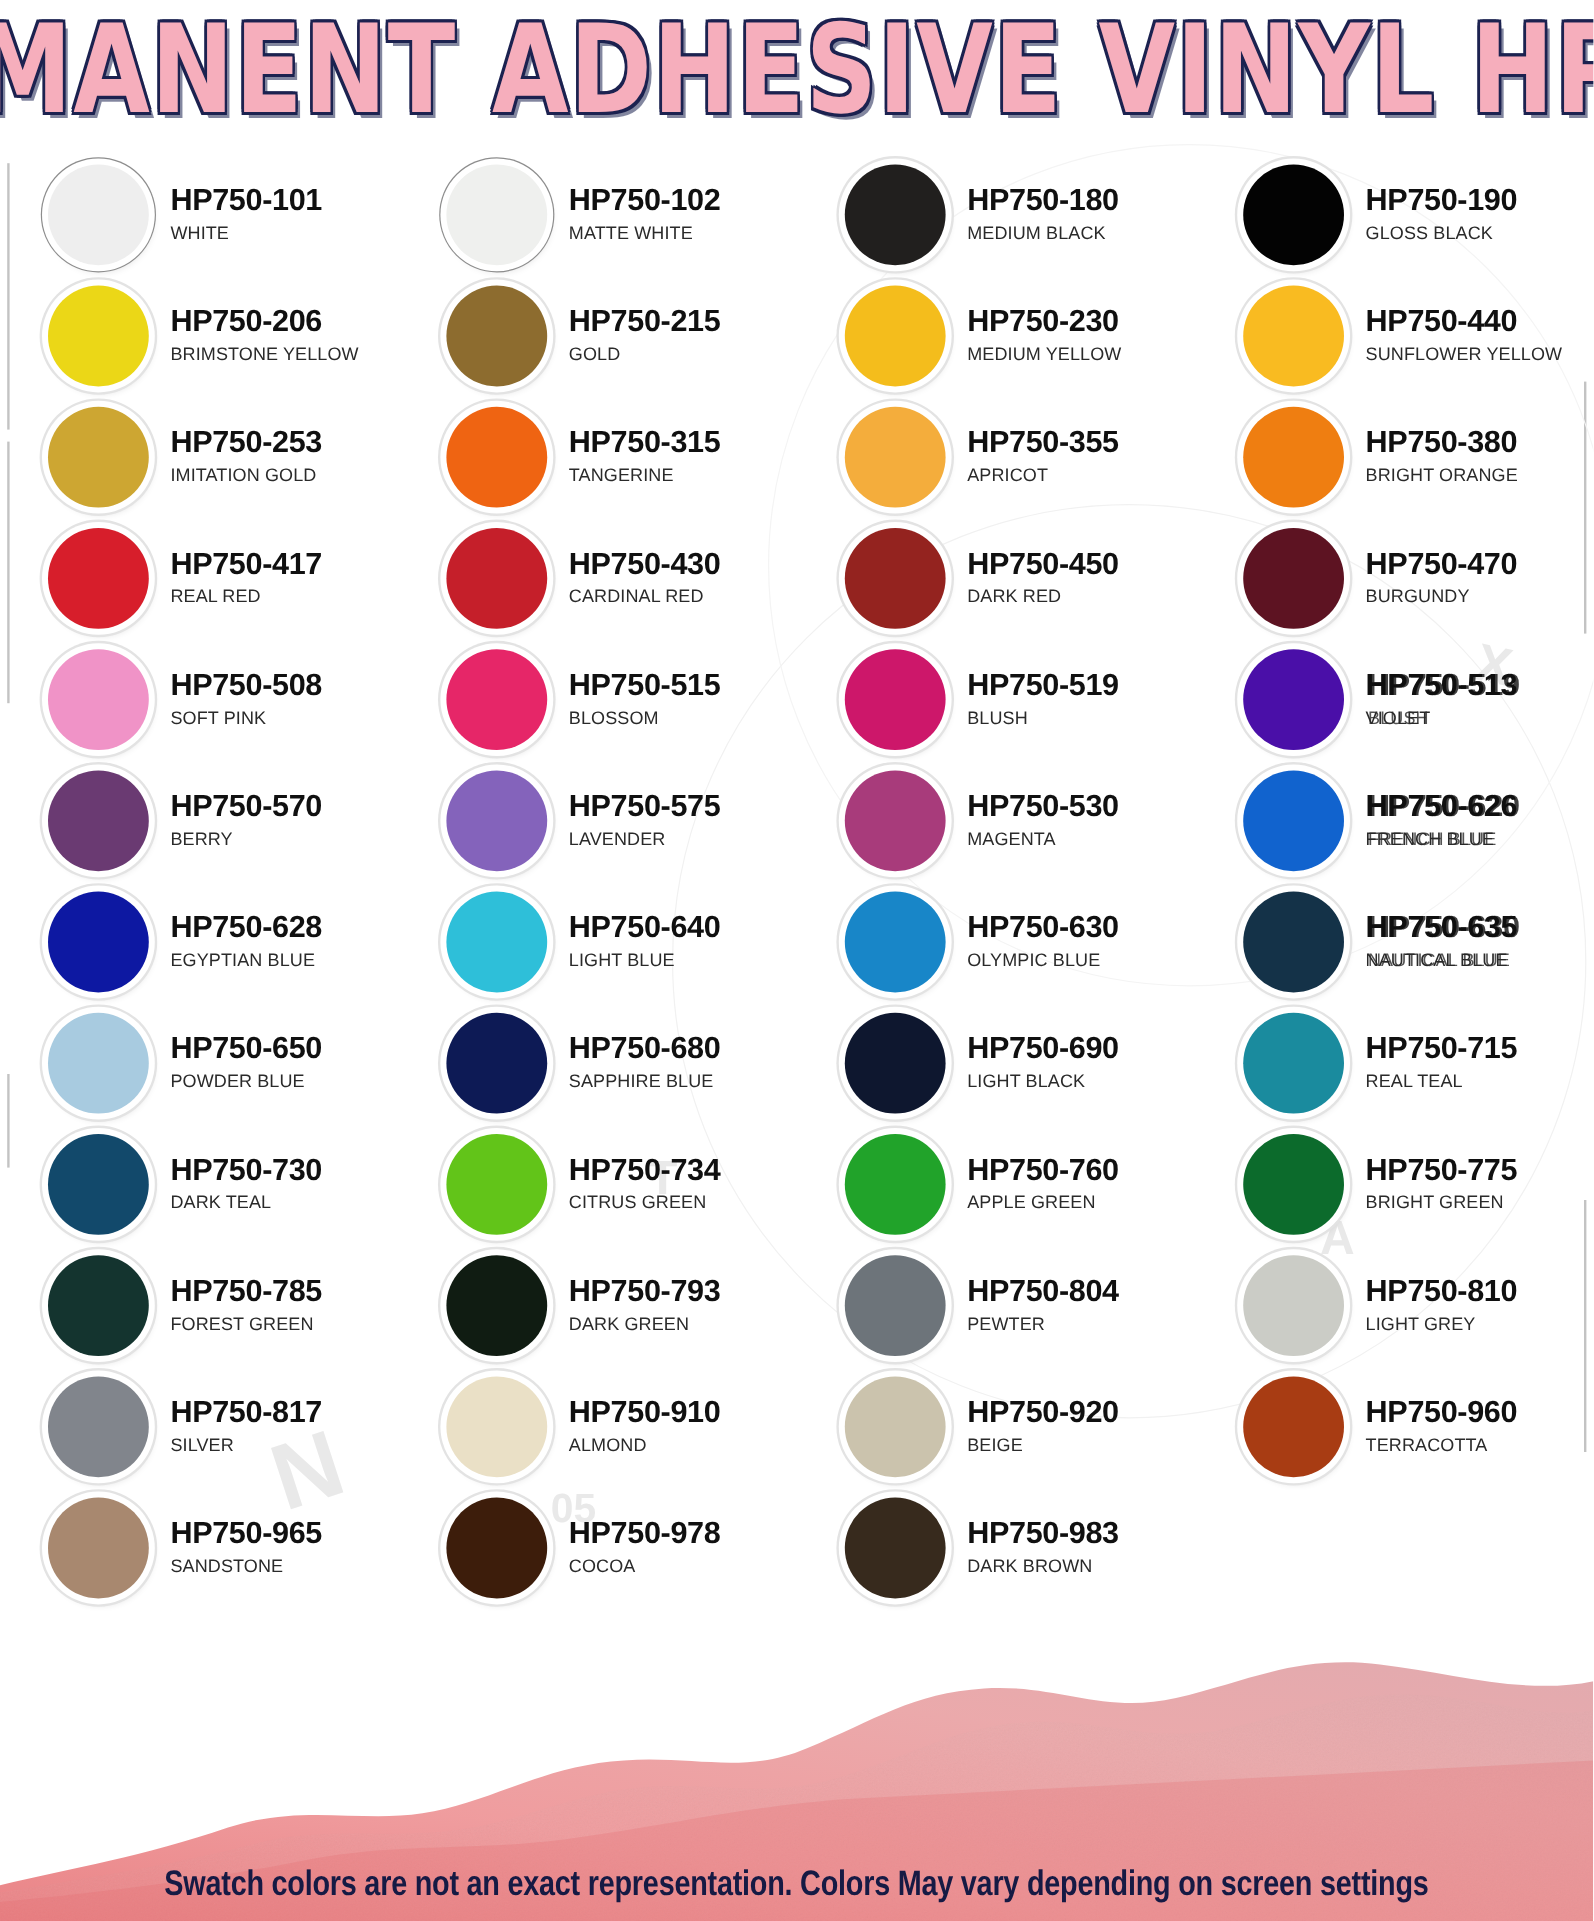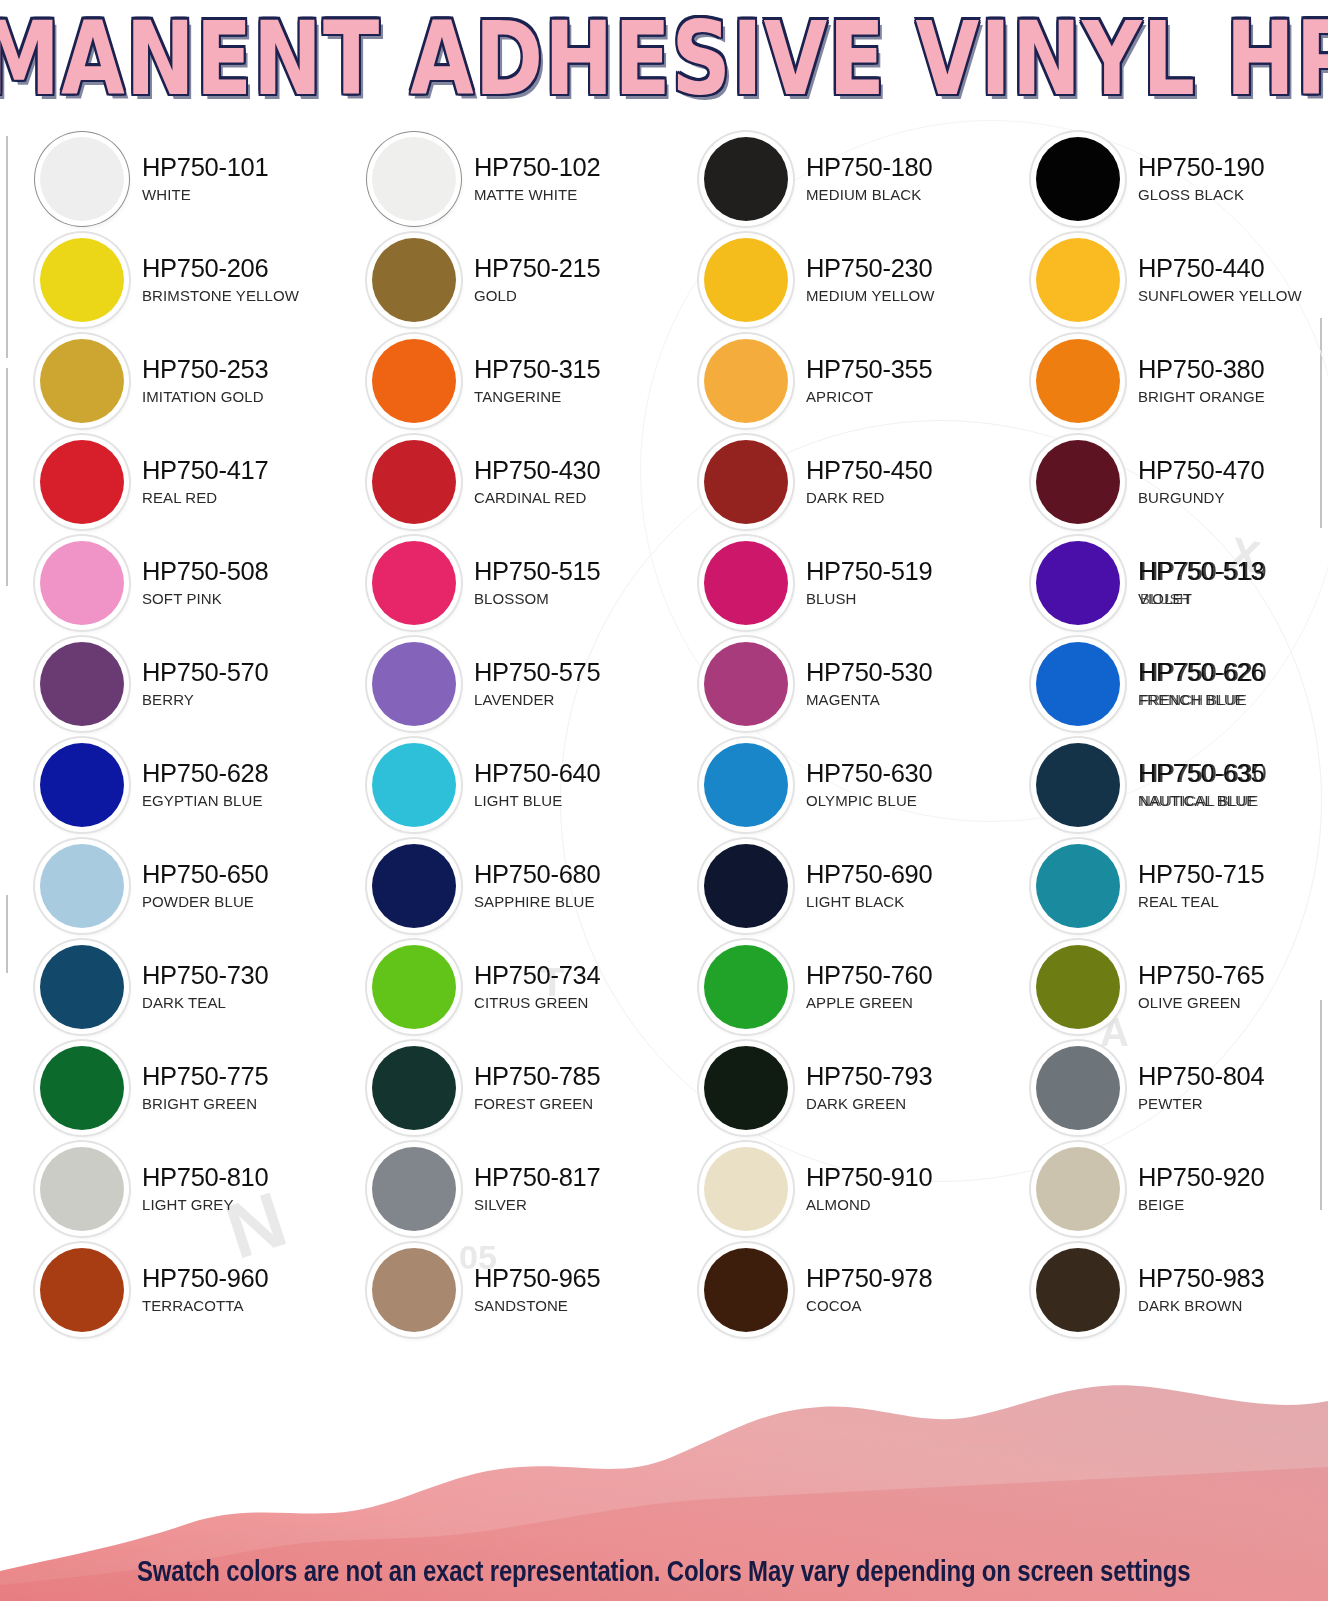--- a/index.html
+++ b/index.html
@@ -113,21 +113,21 @@
       2px 4px 7px rgba(0,0,0,0.18);
   }
   .labels {
     margin-left: 14px;
     line-height: 1;
     overflow: visible;
     white-space: nowrap;
   }
   .code {
     font-size: 25.5px;
-    font-weight: 400;
+    font-weight: 700;
     color: #101010;
     letter-spacing: -0.3px;
     display: block;
   }
   .name {
     font-size: 15px;
     font-weight: 400;
     color: #2a2a2a;
     letter-spacing: .1px;
     margin-top: 7px;
@@ -516,29 +516,20 @@
           <span class="name">CITRUS GREEN</span>
         </div>
       </div>
       <div class="swatch">
         <div class="dot-wrap">
           <div class="dot" style="background: rgb(33, 163, 42);"></div>
         </div>
         <div class="labels">
           <span class="code">HP750-760</span>
           <span class="name">APPLE GREEN</span>
-        </div>
-      </div>
-      <div class="swatch">
-        <div class="dot-wrap">
-          <div class="dot" style="background: rgb(109, 125, 19);"></div>
-        </div>
-        <div class="labels">
-          <span class="code">HP750-765</span>
-          <span class="name">OLIVE GREEN</span>
         </div>
       </div>
       <div class="swatch">
         <div class="dot-wrap">
           <div class="dot" style="background: rgb(12, 107, 44);"></div>
         </div>
         <div class="labels">
           <span class="code">HP750-775</span>
           <span class="name">BRIGHT GREEN</span>
         </div>

